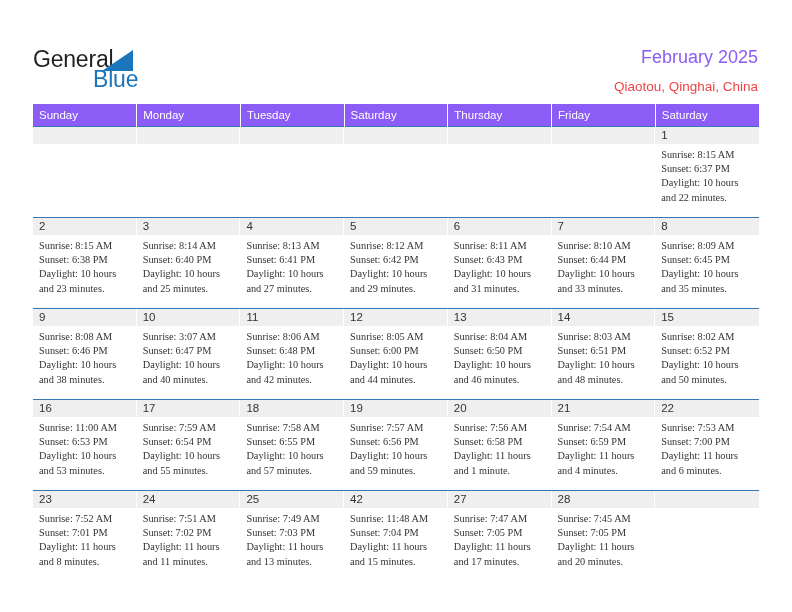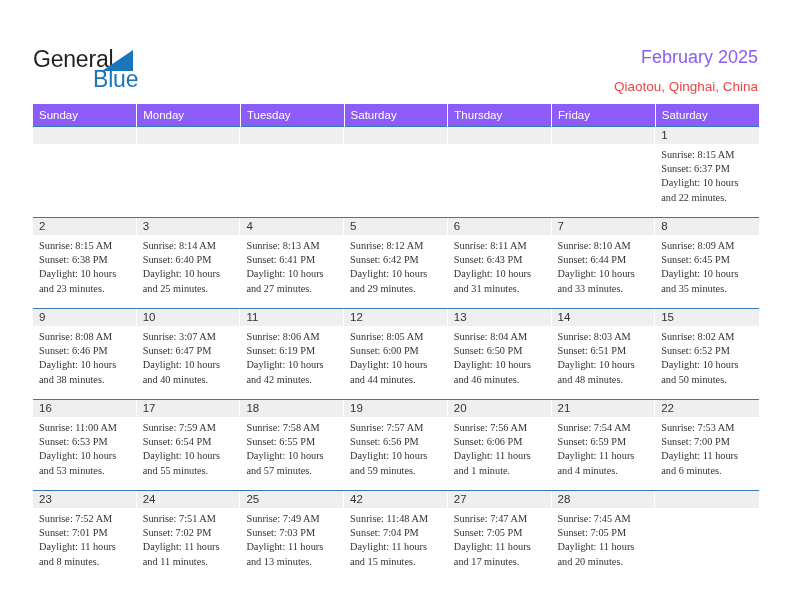--- a/index.html
+++ b/index.html
@@ -287,21 +287,21 @@
               <div class="cell-body">
                 <div class="cell-line">Sunrise: 3:07 AM</div>
                 <div class="cell-line">Sunset: 6:47 PM</div>
                 <div class="cell-line wrap">Daylight: 10 hours and 40 minutes.</div>
               </div>
             </td>
             <td>
               <div class="daynum-band">11</div>
               <div class="cell-body">
                 <div class="cell-line">Sunrise: 8:06 AM</div>
-                <div class="cell-line">Sunset: 6:19 PM</div>
+                <div class="cell-line">Sunset: 6:48 PM</div>
                 <div class="cell-line wrap">Daylight: 10 hours and 42 minutes.</div>
               </div>
             </td>
             <td>
               <div class="daynum-band">12</div>
               <div class="cell-body">
                 <div class="cell-line">Sunrise: 8:05 AM</div>
                 <div class="cell-line">Sunset: 6:00 PM</div>
                 <div class="cell-line wrap">Daylight: 10 hours and 44 minutes.</div>
               </div>
@@ -361,21 +361,21 @@
               <div class="cell-body">
                 <div class="cell-line">Sunrise: 7:57 AM</div>
                 <div class="cell-line">Sunset: 6:56 PM</div>
                 <div class="cell-line wrap">Daylight: 10 hours and 59 minutes.</div>
               </div>
             </td>
             <td>
               <div class="daynum-band">20</div>
               <div class="cell-body">
                 <div class="cell-line">Sunrise: 7:56 AM</div>
-                <div class="cell-line">Sunset: 6:06 PM</div>
+                <div class="cell-line">Sunset: 6:58 PM</div>
                 <div class="cell-line wrap">Daylight: 11 hours and 1 minute.</div>
               </div>
             </td>
             <td>
               <div class="daynum-band">21</div>
               <div class="cell-body">
                 <div class="cell-line">Sunrise: 7:54 AM</div>
                 <div class="cell-line">Sunset: 6:59 PM</div>
                 <div class="cell-line wrap">Daylight: 11 hours and 4 minutes.</div>
               </div>

